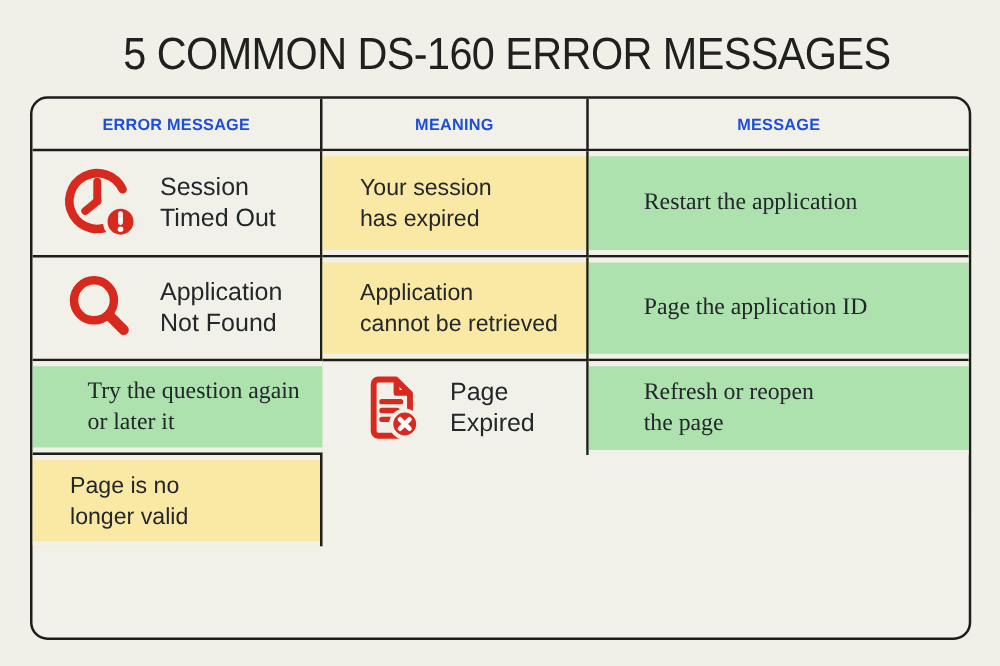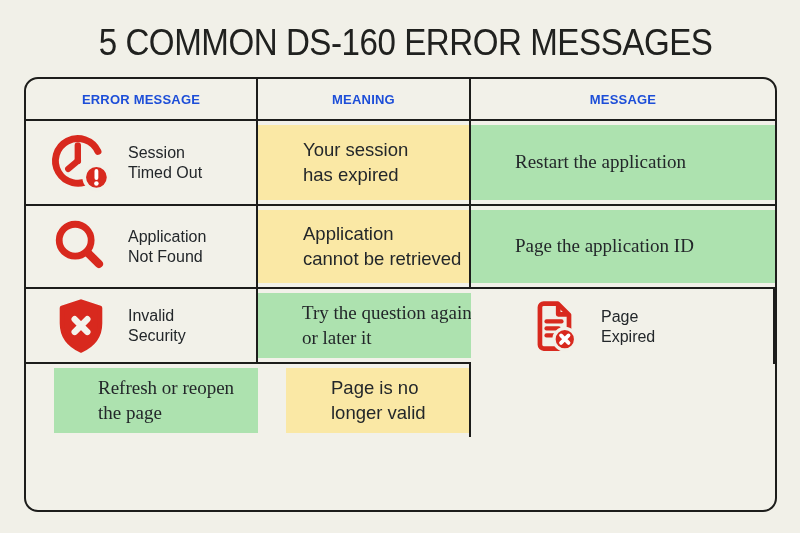--- a/index.html
+++ b/index.html
@@ -42,47 +42,47 @@
     display:grid;
     grid-template-columns:232px 213px 1fr;
     grid-template-rows:42px 85px 83px 75px 73px 1fr;
   }
   .cell{
     border-right:2.5px solid var(--border);
     border-bottom:2.5px solid var(--border);
     overflow:hidden;
   }
   .cell.last-col{border-right:none;}
-  .cell.last-row{border-bottom:none;margin-left:28px;}
+  .cell.last-row{border-bottom:none;}
   .head{
     display:flex;align-items:center;justify-content:center;
     font-weight:bold;
     font-size:13px;
     letter-spacing:0.2px;
     color:#1d4ed8;
   }
   .error-cell{
     display:flex;align-items:center;
     padding-left:20px;
   }
   .icon-box{
     width:70px;min-width:70px;height:70px;
     display:flex;align-items:center;justify-content:center;
   }
   .error-label{
     margin-left:12px;
-    font-size:16px;
+    font-size:20px;
     line-height:1.24;
     white-space:pre;
   }
   .meaning-cell{
     background:var(--yellow);
     box-shadow:inset 0 4px 0 0 var(--cell), inset 0 -4px 0 0 var(--cell);
     display:flex;align-items:center;
-    padding-left:45px;
+    padding-left:30px;
     font-size:18.5px;
     line-height:1.3;
     white-space:pre;
   }
   .solution-cell{
     background:var(--green);
     box-shadow:inset 0 4px 0 0 var(--cell), inset 0 -4px 0 0 var(--cell);
     display:flex;align-items:center;
     padding-left:44px;
     font-size:19px;
@@ -130,30 +130,20 @@
         <path d="M38.5 37.5 L50.5 49.5" fill="none" stroke="#D8291E" stroke-width="8.5" stroke-linecap="round"></path>
       </svg>
     </span>
     <span class="error-label">Application
 Not Found</span>
   </div>
   <div class="cell meaning-cell">Application
 cannot be retrieved</div>
   <div class="cell solution-cell last-col">Page the application ID</div>
 
-  <div class="cell error-cell">
-    <span class="icon-box">
-      <svg viewBox="0 0 64 64" width="58" height="58">
-        <path d="M32 5 L53 12 V29 C53 44 44 53.5 32 59 C20 53.5 11 44 11 29 V12 Z" fill="#D8291E" stroke="#D8291E" stroke-width="5" stroke-linejoin="round"></path>
-        <path d="M25 24.5 L39 38.5 M39 24.5 L25 38.5" fill="none" stroke="#F4F3EC" stroke-width="7" stroke-linecap="round"></path>
-      </svg>
-    </span>
-    <span class="error-label">Invalid
-Security</span>
-  </div>
   <div class="cell solution-cell last-col">Try the question again
 or later it</div>
 
 
   <div class="cell error-cell last-row">
     <span class="icon-box">
       <svg viewBox="0 0 64 64" width="60" height="60">
         <path d="M17 11 a4 4 0 0 1 4 -4 h15 l12 12 v32 a4 4 0 0 1 -4 4 H21 a4 4 0 0 1 -4 -4 Z" fill="none" stroke="#D8291E" stroke-width="5" stroke-linejoin="round"></path>
         <path d="M36.5 7.5 v11 h11" fill="none" stroke="#D8291E" stroke-width="5" stroke-linejoin="round"></path>
         <path d="M24 26 h16" fill="none" stroke="#D8291E" stroke-width="4.5" stroke-linecap="round"></path>

